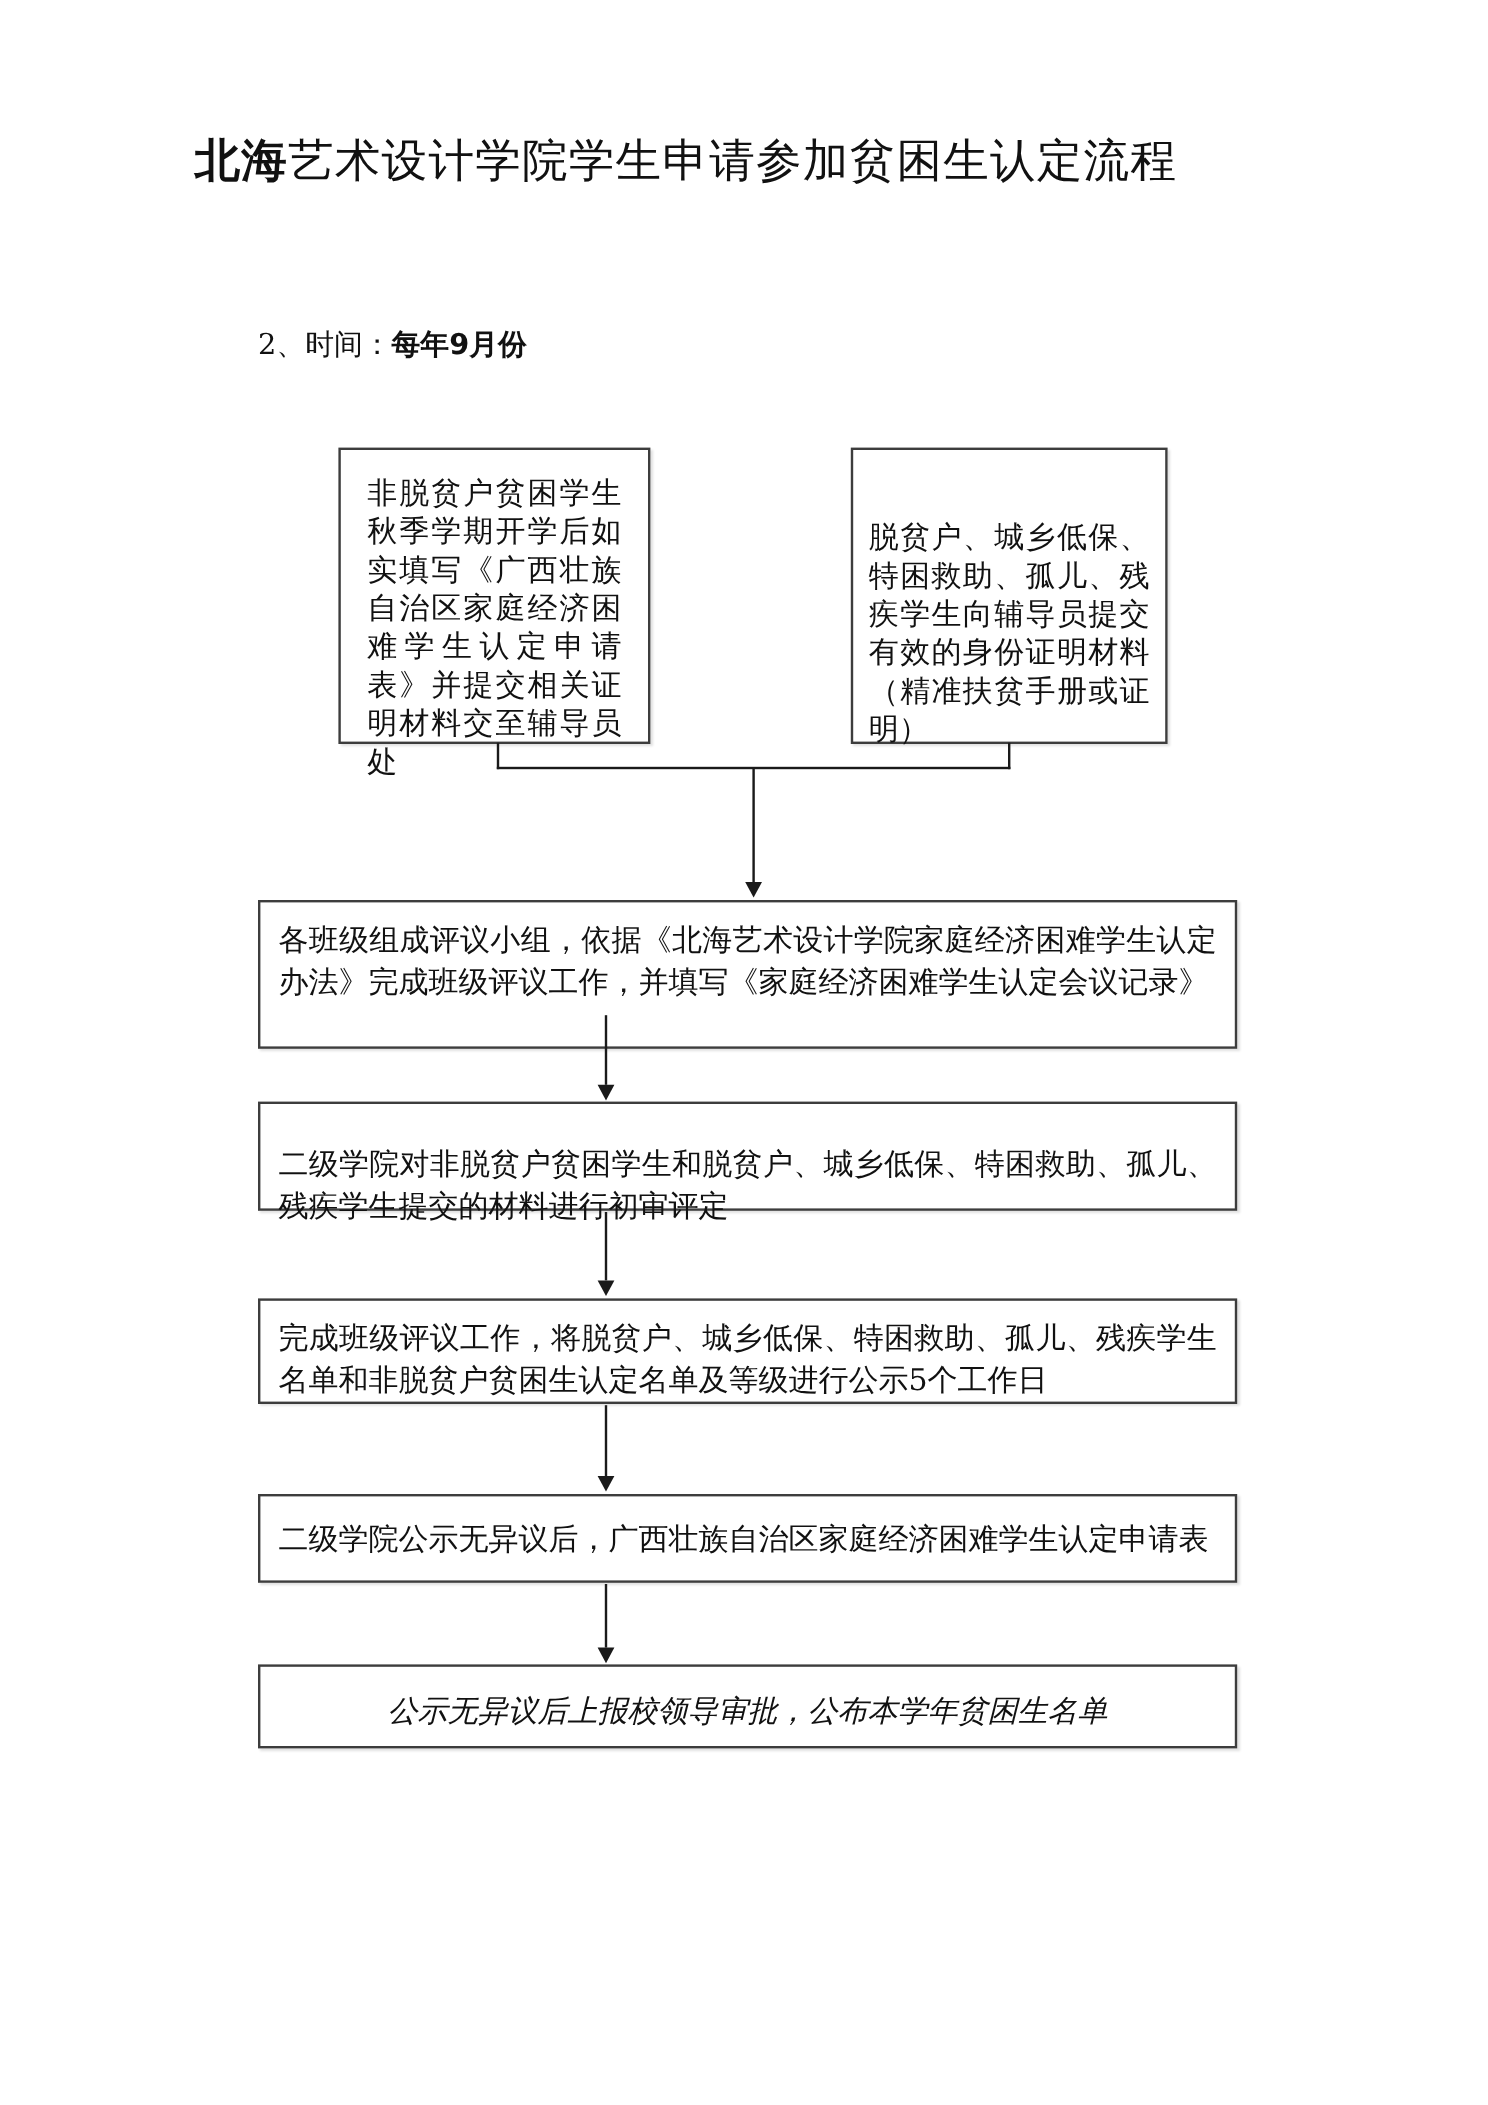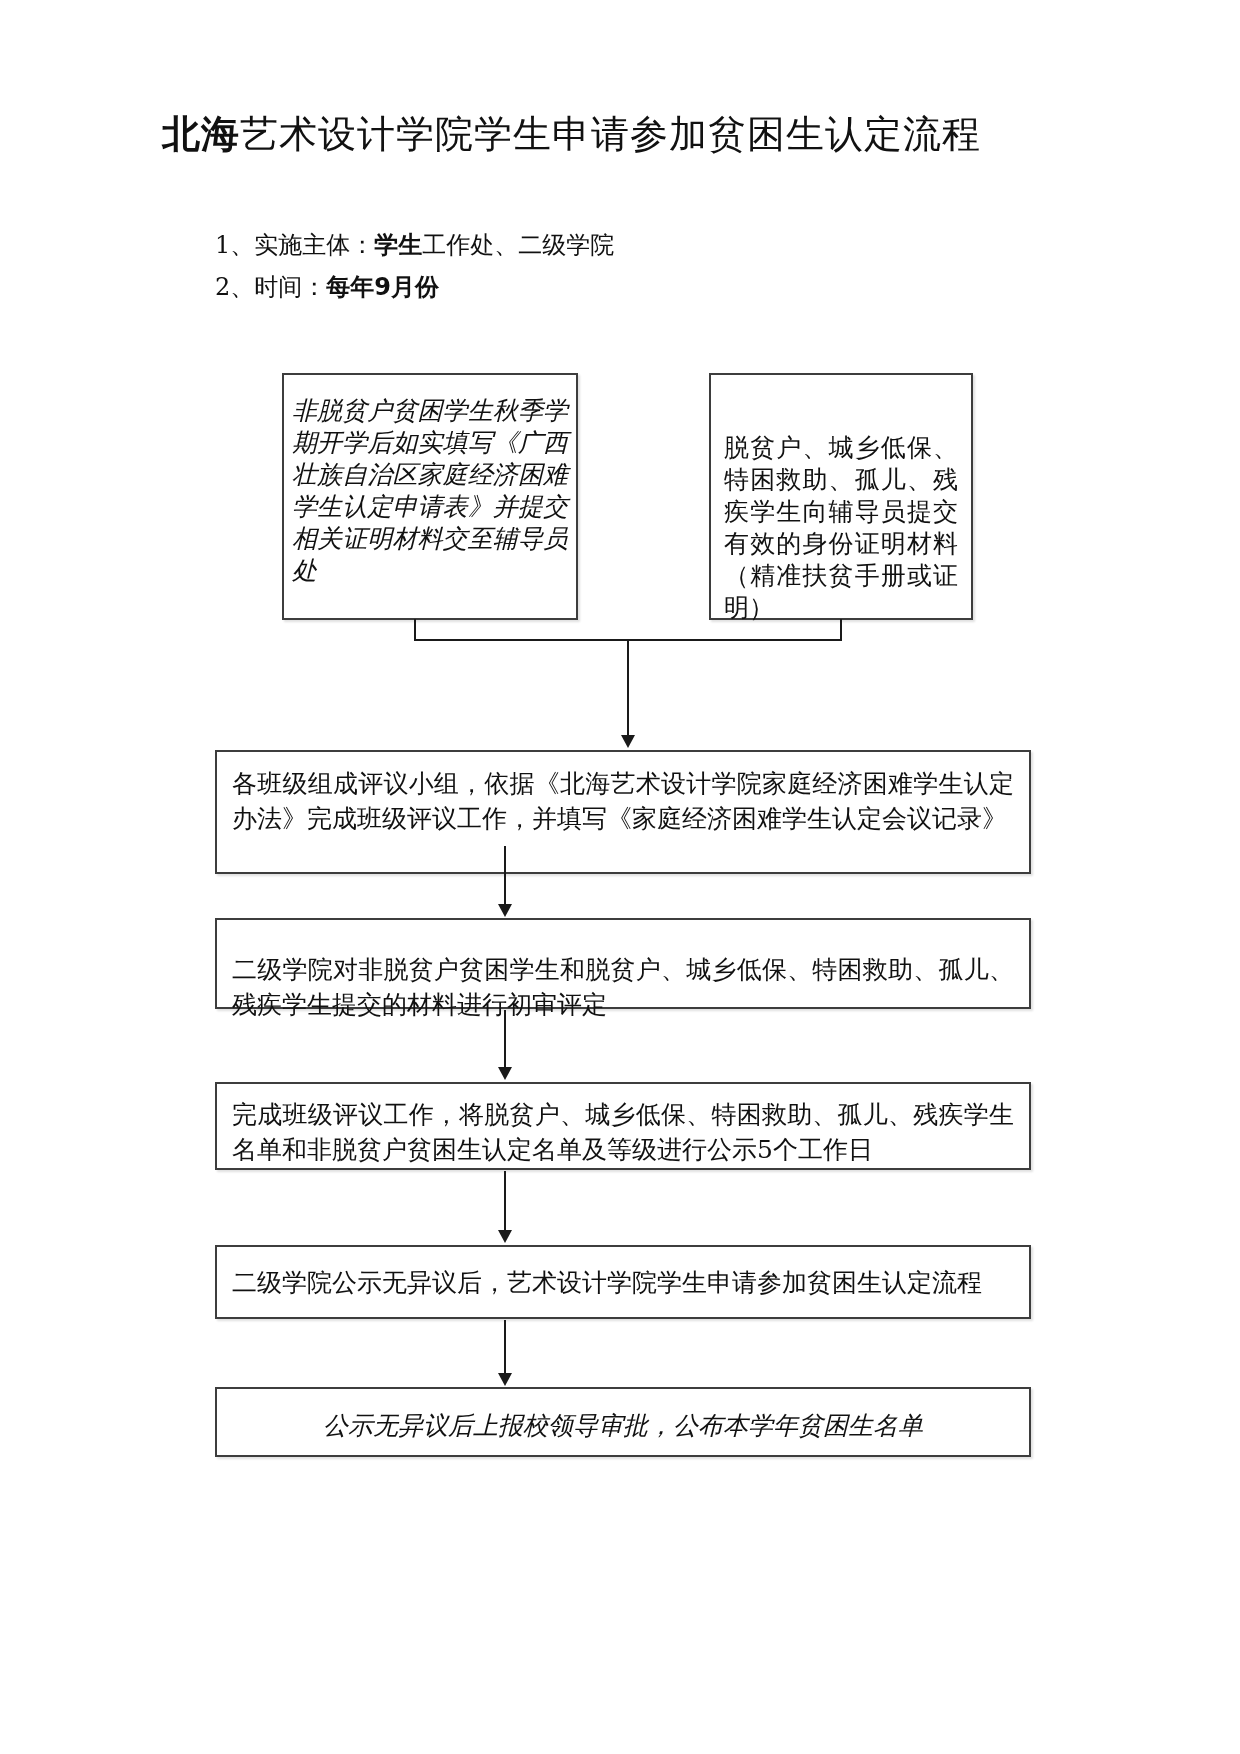--- a/index.html
+++ b/index.html
@@ -35,44 +35,43 @@
     border-top:13px solid #1a1a1a;
   }
 </style>
 </head>
 <body>
 
 <div class="page">
 
   <h1 class="title"><span class="tb">北海</span><span>艺术设计学院学生申请参加贫困生认定流程</span></h1>
 
-  <div class="note" style="top:229px;"><span>1、</span><span>实施主体：</span><span class="nb">学生</span><span>工作处、二级学院</span></div>
 
   <div class="note" style="top:271px;"><span>2、</span><span>时间：</span><span class="nb">每年9月份</span><span></span></div>
 
-  <div class="fbox" style="left:282px; top:373px; width:296px; height:247px; padding:20px 8px;font-style:italic;">非脱贫户贫困学生秋季学期开学后如实填写《广西壮族自治区家庭经济困难学生认定申请表》并提交相关证明材料交至辅导员处</div>
+  <div class="fbox" style="left:282px; top:373px; width:260px; height:247px; padding:20px 22px;">非脱贫户贫困学生秋季学期开学后如实填写《广西壮族自治区家庭经济困难学生认定申请表》并提交相关证明材料交至辅导员处</div>
 
   <div class="fbox" style="left:709px; top:373px; width:264px; height:247px; padding:57px 13px 12px;">脱贫户、城乡低保、特困救助、孤儿、残疾学生向辅导员提交有效的身份证明材料（精准扶贫手册或证明）</div>
 
   <div class="vline" style="left:414px; top:619px; height:22px;"></div>
   <div class="vline" style="left:840px; top:619px; height:22px;"></div>
   <div class="hline" style="left:414px; top:639px; width:428px;"></div>
   <div class="arrow" style="left:627px; top:640px; height:95px;"></div>
 
   <div class="fbox wide" style="left:215px; top:750px; width:816px; height:124px; padding:14px 15px;">各班级组成评议小组，依据《北海艺术设计学院家庭经济困难学生认定办法》完成班级评议工作，并填写《家庭经济困难学生认定会议记录》</div>
 
   <div class="arrow" style="left:504px; top:846px; height:58px;"></div>
 
   <div class="fbox wide" style="left:215px; top:918px; width:816px; height:91px; padding:32px 15px;">二级学院对非脱贫户贫困学生和脱贫户、城乡低保、特困救助、孤儿、残疾学生提交的材料进行初审评定</div>
 
   <div class="arrow" style="left:504px; top:1010px; height:57px;"></div>
 
   <div class="fbox wide" style="left:215px; top:1082px; width:816px; height:88px; padding:13px 15px;">完成班级评议工作，将脱贫户、城乡低保、特困救助、孤儿、残疾学生名单和非脱贫户贫困生认定名单及等级进行公示5个工作日</div>
 
   <div class="arrow" style="left:504px; top:1171px; height:59px;"></div>
 
-  <div class="fbox wide" style="left:215px; top:1245px; width:816px; height:74px; padding:18px 15px;">二级学院公示无异议后，艺术设计学院学生申请参加贫困生认定流程</div>
+  <div class="fbox wide" style="left:215px; top:1245px; width:816px; height:74px; padding:18px 15px;">二级学院公示无异议后，广西壮族自治区家庭经济困难学生认定申请表</div>
 
   <div class="arrow" style="left:504px; top:1320px; height:53px;"></div>
 
   <div class="fbox wide center" style="left:215px; top:1387px; width:816px; height:70px; padding:19px 30px;font-style:italic;">公示无异议后上报校领导审批，公布本学年贫困生名单</div>
 
 </div>
 
 </body></html>

